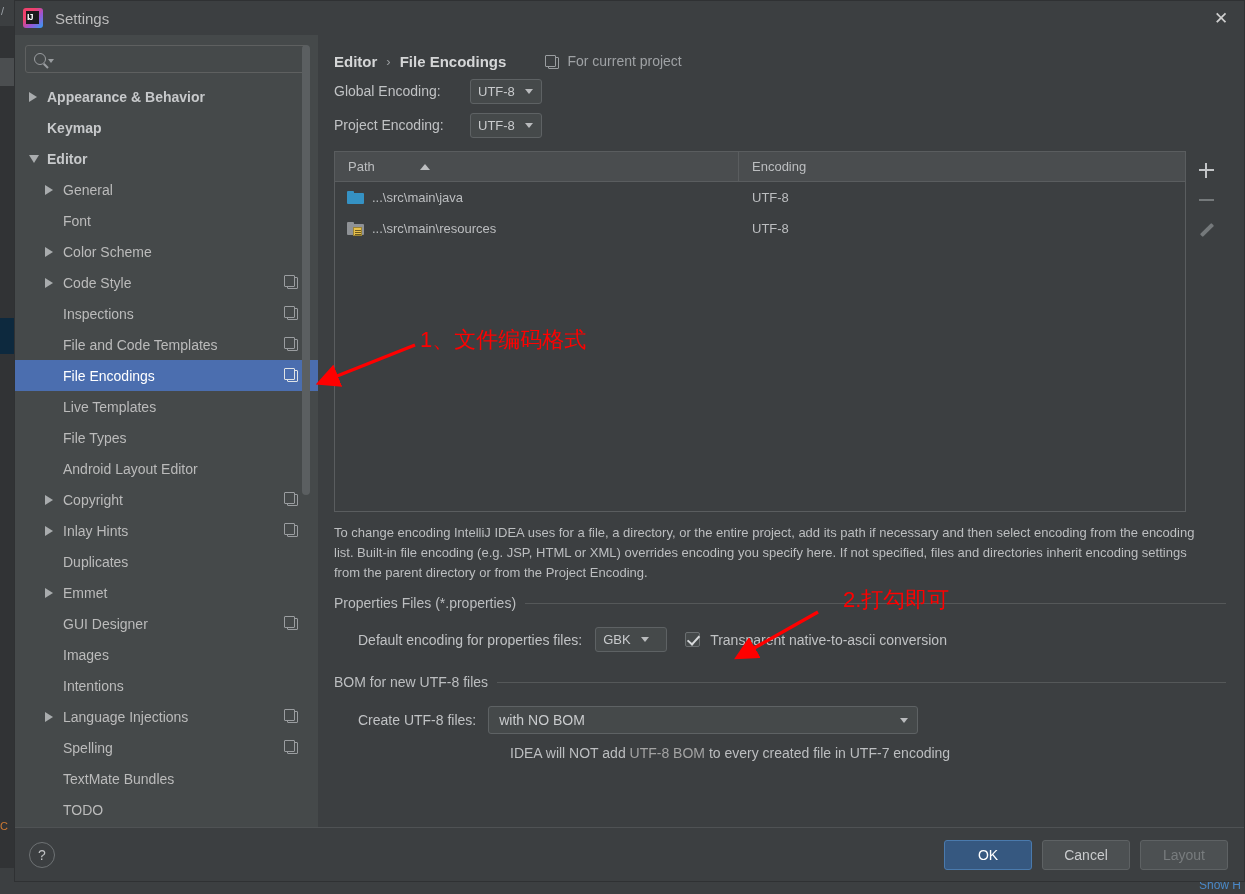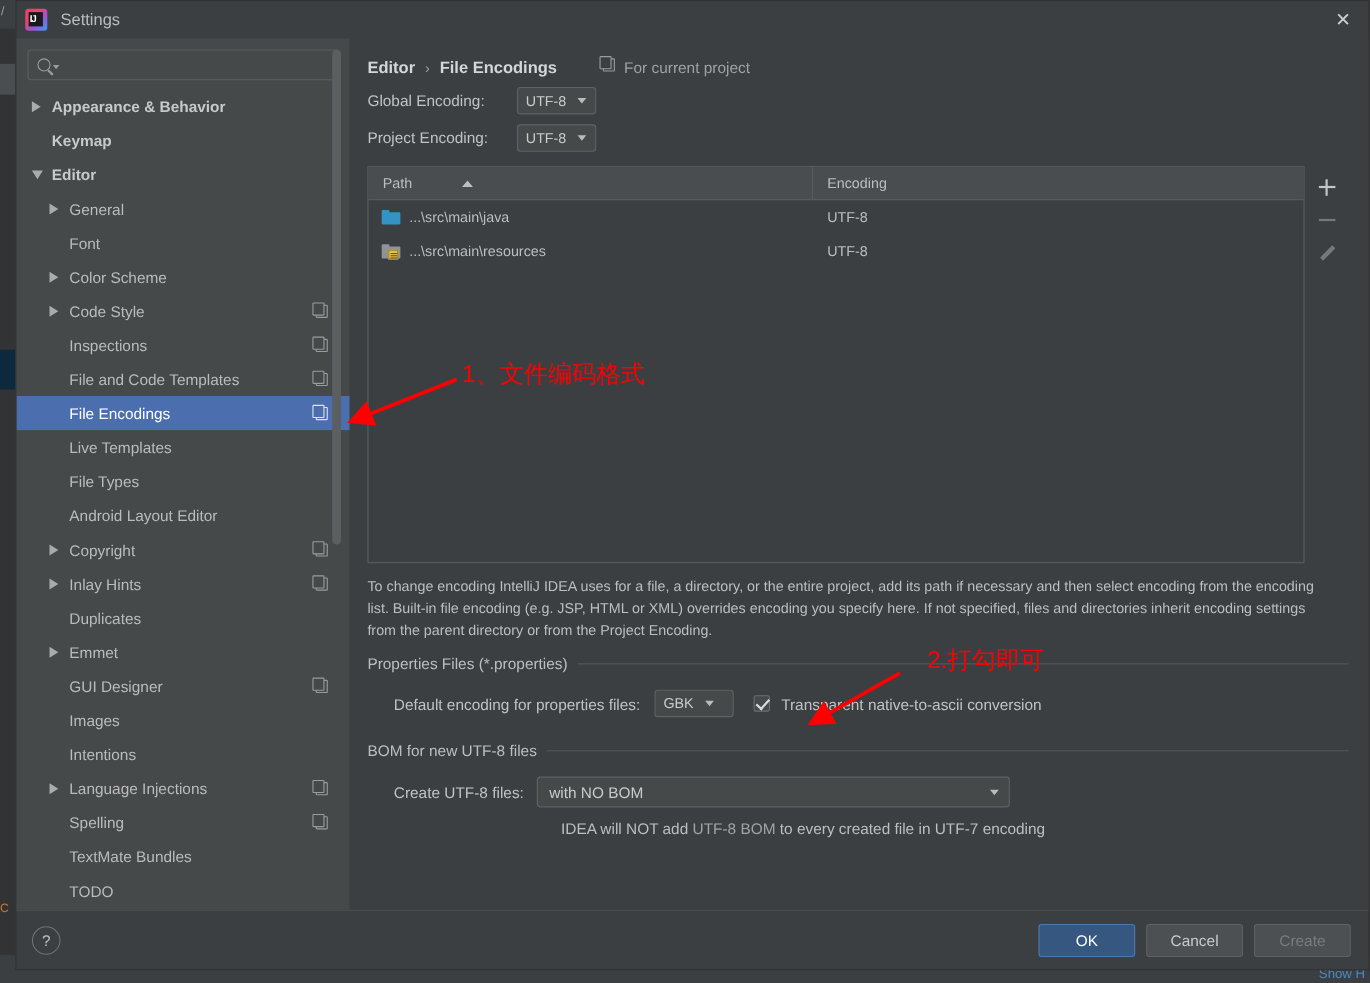--- a/index.html
+++ b/index.html
@@ -117,21 +117,21 @@
 
   
   #rightpane {
     flex: 1 1 auto; background: #3c3f41;
     padding: 0 18px 0 16px; position: relative; min-width: 0;
   }
 
   #breadcrumb { display: flex; align-items: center; padding-top: 14px; height: 38px; }
   .crumb { font-size: 15px; color: #d5d6d7; font-weight: bold; }
   .crumb-sep { margin: 0 9px; color: #9a9da0; font-size: 13px; }
-  #for-current-project { display: flex; align-items: flex-start; margin-left: 42px; }
+  #for-current-project { display: flex; align-items: flex-end; margin-left: 42px; }
   .fcp-icon { width: 11px; height: 12px; border: 1.4px solid #9a9da0; border-radius: 1px; position: relative; margin-right: 8px; }
   .fcp-icon::before { content: ""; position: absolute; left: -4px; top: -3px; width: 9px; height: 10px; border: 1.4px solid #9a9da0; border-radius: 1px; background: #3c3f41; }
   #for-current-project span { font-size: 14px; color: #9fa2a5; }
 
   .enc-row { display: flex; align-items: center; height: 32px; margin-top: 2px; }
   .enc-label { font-size: 14px; color: #c0c2c4; width: 136px; flex: 0 0 136px; }
   .combo {
     height: 25px; min-width: 72px;
     background: #45494a; border: 1px solid #5e6264; border-radius: 3px;
     display: inline-flex; align-items: center; padding: 0 7px;
@@ -492,21 +492,21 @@
       </div>
 
     </div>
   </div>
 
   <div id="footer">
     <div id="help-btn">?</div>
     <div id="footer-spacer"></div>
     <div class="dlg-btn primary">OK</div>
     <div class="dlg-btn">Cancel</div>
-    <div class="dlg-btn disabled">Create</div>
+    <div class="dlg-btn disabled">Layout</div>
   </div>
 </div>
 
 <div class="anno" id="anno0" style="left: 420px; top: 325px; color: rgb(255, 0, 0);">1、文件编码格式</div>
 <div class="anno" id="anno1" style="left: 843px; top: 585px; color: rgb(255, 0, 0);">2.打勾即可</div>
 
 <svg class="anno-arrow" style="left:310px;top:340px;" width="110" height="50">
   <defs>
     <marker id="ah1" markerWidth="7" markerHeight="7" refX="5" refY="3.5" orient="auto">
       <polygon points="0 0, 7 3.5, 0 7" fill="#ff0000"></polygon>

